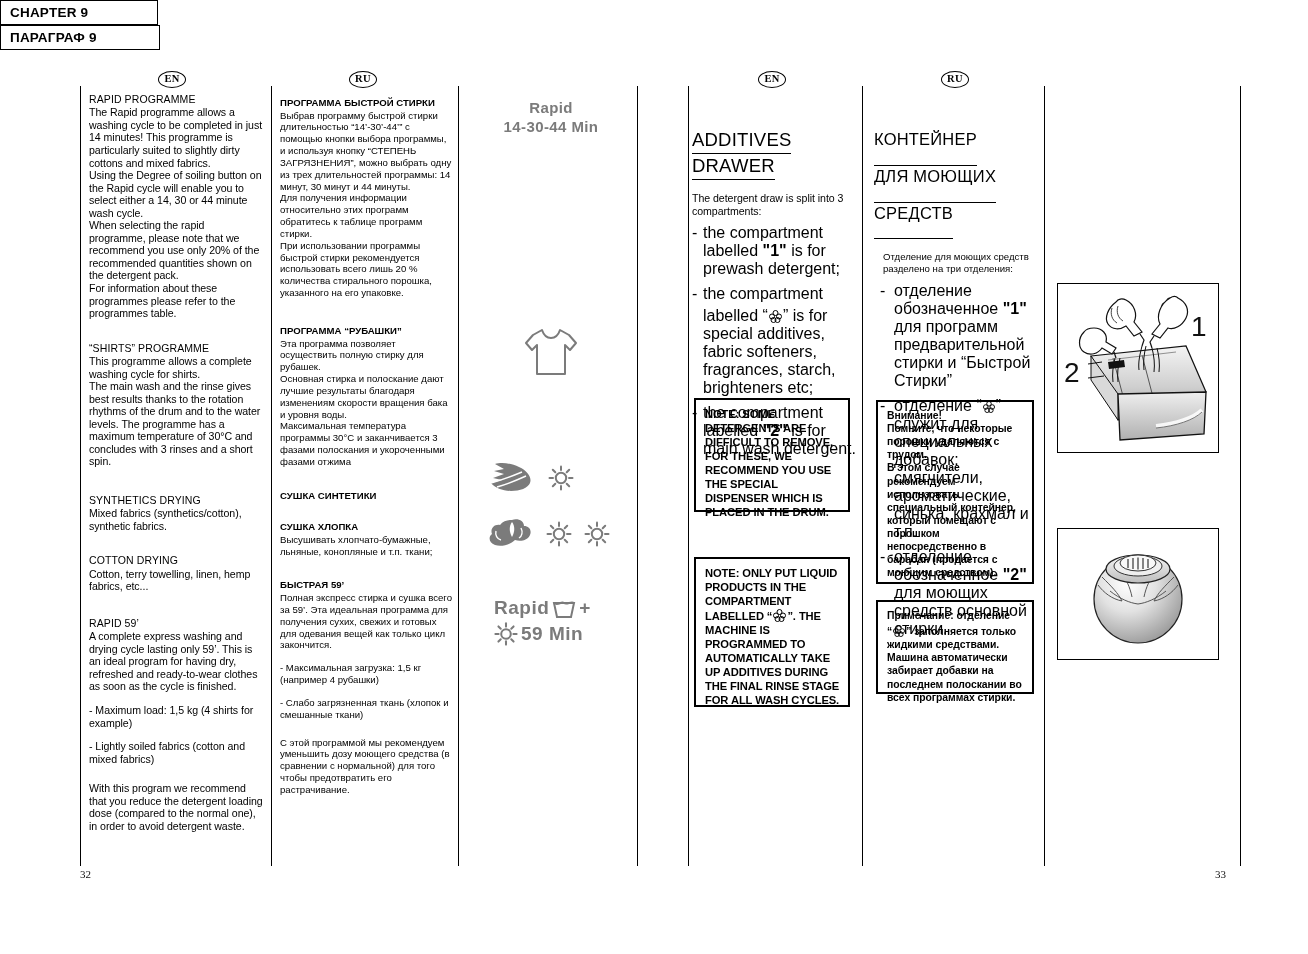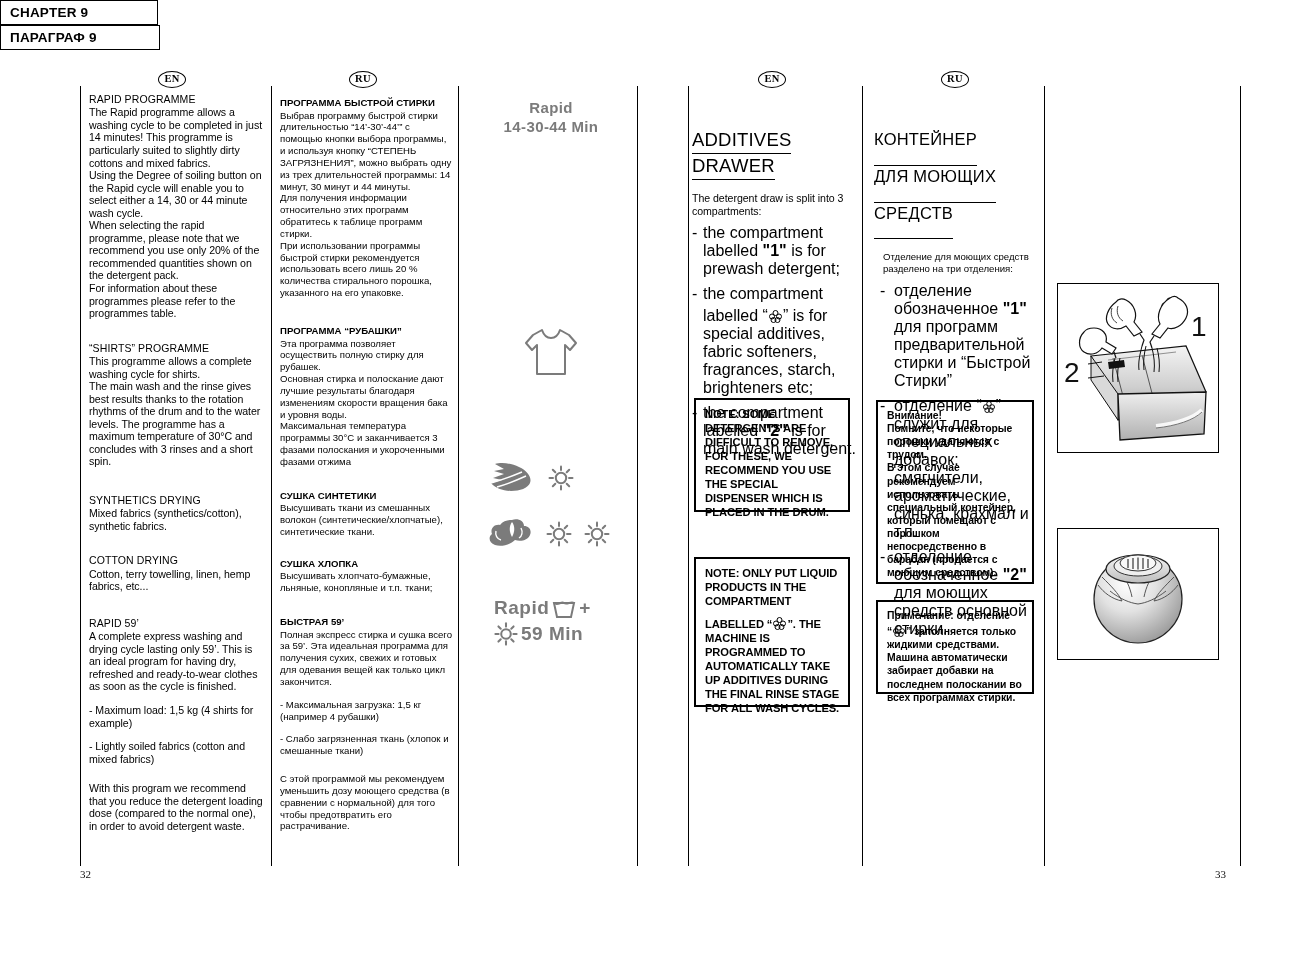--- a/index.html
+++ b/index.html
@@ -183,21 +183,20 @@
     <p style="white-space:pre-line;">Выбрав программу быстрой стирки длительностью “14’-30’-44’” с помощью кнопки выбора программы, и используя кнопку “СТЕПЕНЬ ЗАГРЯЗНЕНИЯ”, можно выбрать одну из трех длительностей программы: 14 минут, 30 минут и 44 минуты.
 Для получения информации относительно этих программ обратитесь к таблице программ стирки.
 При использовании программы быстрой стирки рекомендуется использовать всего лишь 20 % количества стирального порошка, указанного на его упаковке.</p>
 
     <h3 style="margin-top:26px;">ПРОГРАММА “РУБАШКИ”</h3>
     <p style="white-space:pre-line;">Эта программа позволяет осуществить полную стирку для рубашек.
 Основная стирка и полоскание дают лучшие результаты благодаря изменениям скорости вращения бака и уровня воды.
 Максимальная температура программы 30°C и заканчивается 3 фазами полоскания и укороченными фазами отжима</p>
 
     <h3 style="margin-top:22px;">СУШКА СИНТЕТИКИ</h3>
-    <p>Высушивать ткани из смешанных волокон (синтетические/хлопчатые), синтетические ткани.</p>
 
     <h3 style="margin-top:20px;">СУШКА ХЛОПКА</h3>
     <p>Высушивать хлопчато-бумажные, льняные, конопляные и т.п. ткани;</p>
 
     <h3 style="margin-top:22px;">БЫСТРАЯ  59’</h3>
     <p>Полная экспресс стирка и сушка всего за 59’. Эта идеальная программа для получения сухих, свежих и готовых для одевания вещей как только цикл закончится.</p>
 
     <p class="gap">- Максимальная загрузка: 1,5 кг (например 4 рубашки)</p>
     <p class="gap">- Слабо загрязненная ткань (хлопок и смешанные ткани)</p>
     <p class="gap" style="margin-top:16px;">С этой программой мы рекомендуем уменьшить дозу моющего средства (в сравнении с нормальной) для того чтобы предотвратить его растрачивание.</p>
@@ -339,21 +338,21 @@
       </li>
     </ul>
   </div>
 
   <div class="notebox" style="left:694px;top:398px;width:156px;height:114px;">
     <p>NOTE: SOME DETERGENTS ARE DIFFICULT TO REMOVE. FOR THESE, WE RECOMMEND YOU USE THE SPECIAL DISPENSER WHICH IS PLACED IN THE DRUM.</p>
   </div>
 
   <div class="notebox" style="left:694px;top:557px;width:156px;height:150px;">
     <p>NOTE: ONLY PUT LIQUID PRODUCTS IN THE COMPARTMENT</p>
-    <p style="margin-top:9px;">
+    <p style="margin-top:1px;">
       <span>LABELLED “</span><svg class="flower" width="15" height="13" viewBox="0 0 15 13">
         <circle cx="7.5" cy="3" r="2.5" fill="none" stroke="#000" stroke-width="1"></circle>
         <circle cx="4" cy="6.5" r="2.5" fill="none" stroke="#000" stroke-width="1"></circle>
         <circle cx="11" cy="6.5" r="2.5" fill="none" stroke="#000" stroke-width="1"></circle>
         <circle cx="5.5" cy="10" r="2.5" fill="none" stroke="#000" stroke-width="1"></circle>
         <circle cx="9.5" cy="10" r="2.5" fill="none" stroke="#000" stroke-width="1"></circle>
       </svg><span>”. THE MACHINE IS PROGRAMMED TO AUTOMATICALLY TAKE UP ADDITIVES DURING THE FINAL RINSE STAGE FOR ALL WASH CYCLES.</span>
     </p>
   </div>
 

